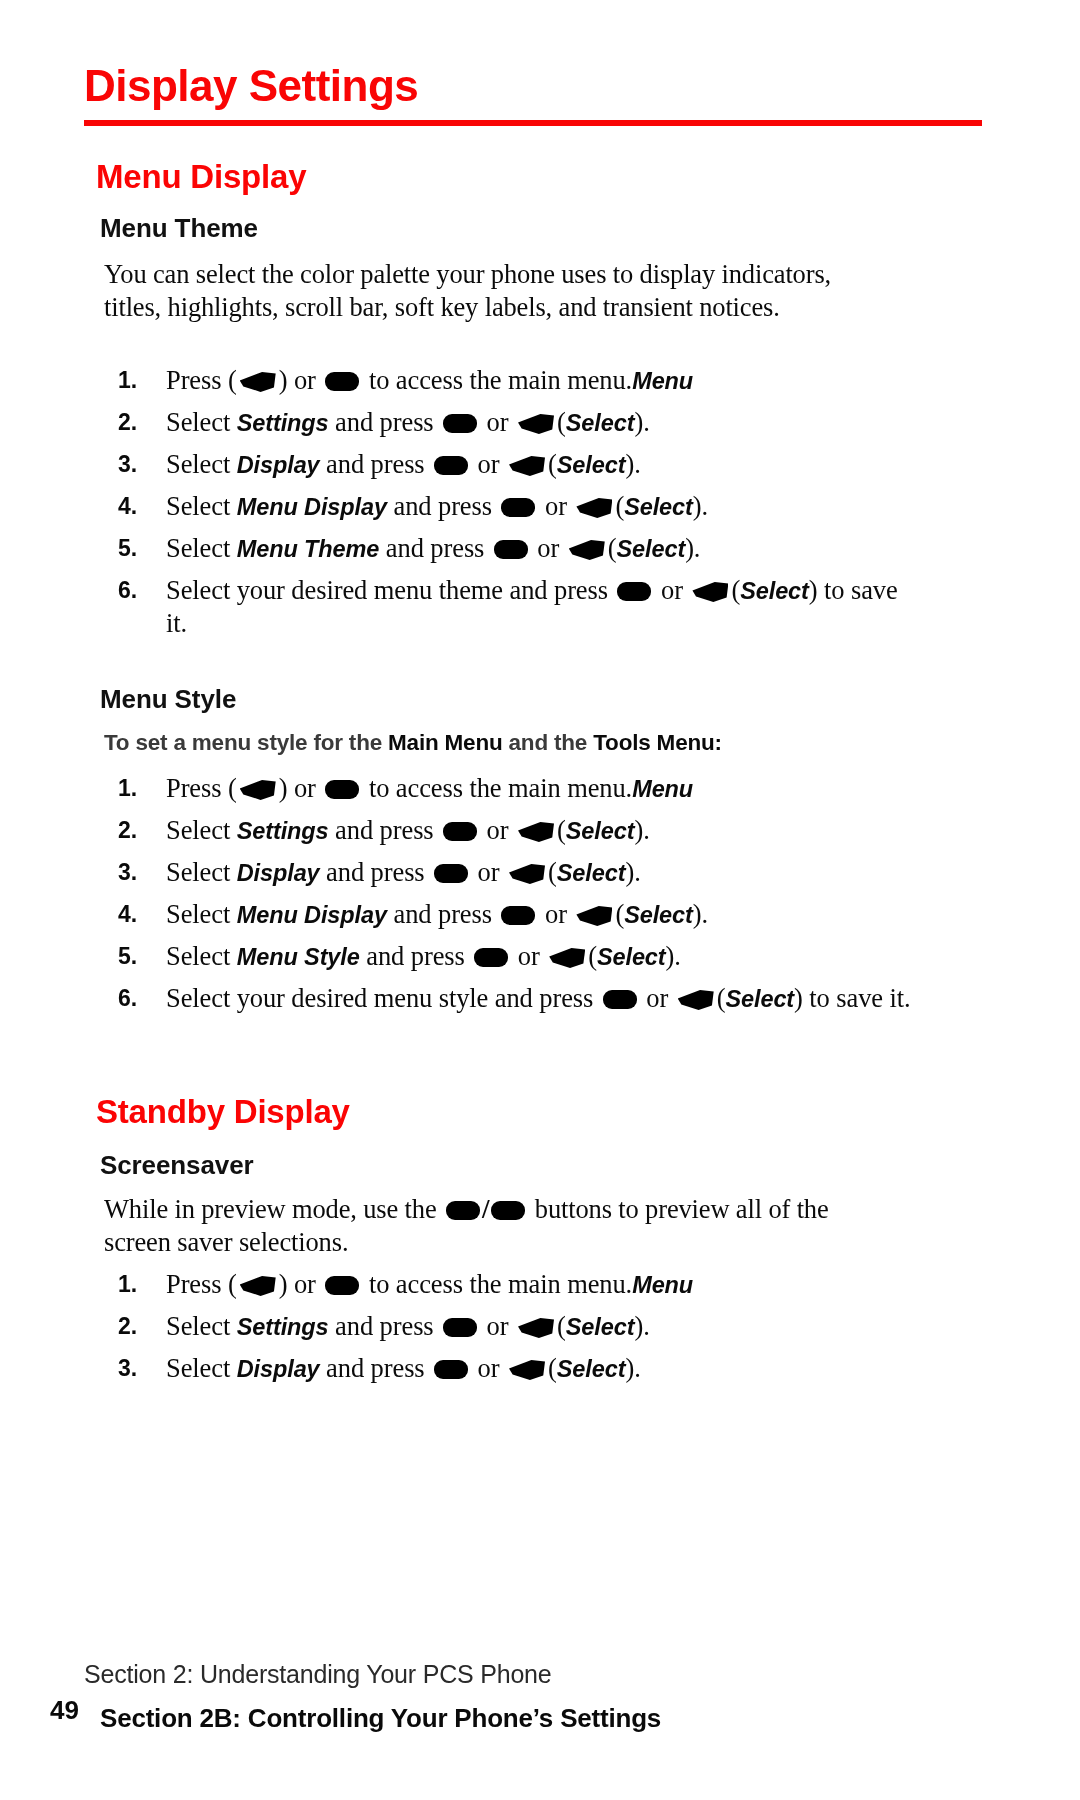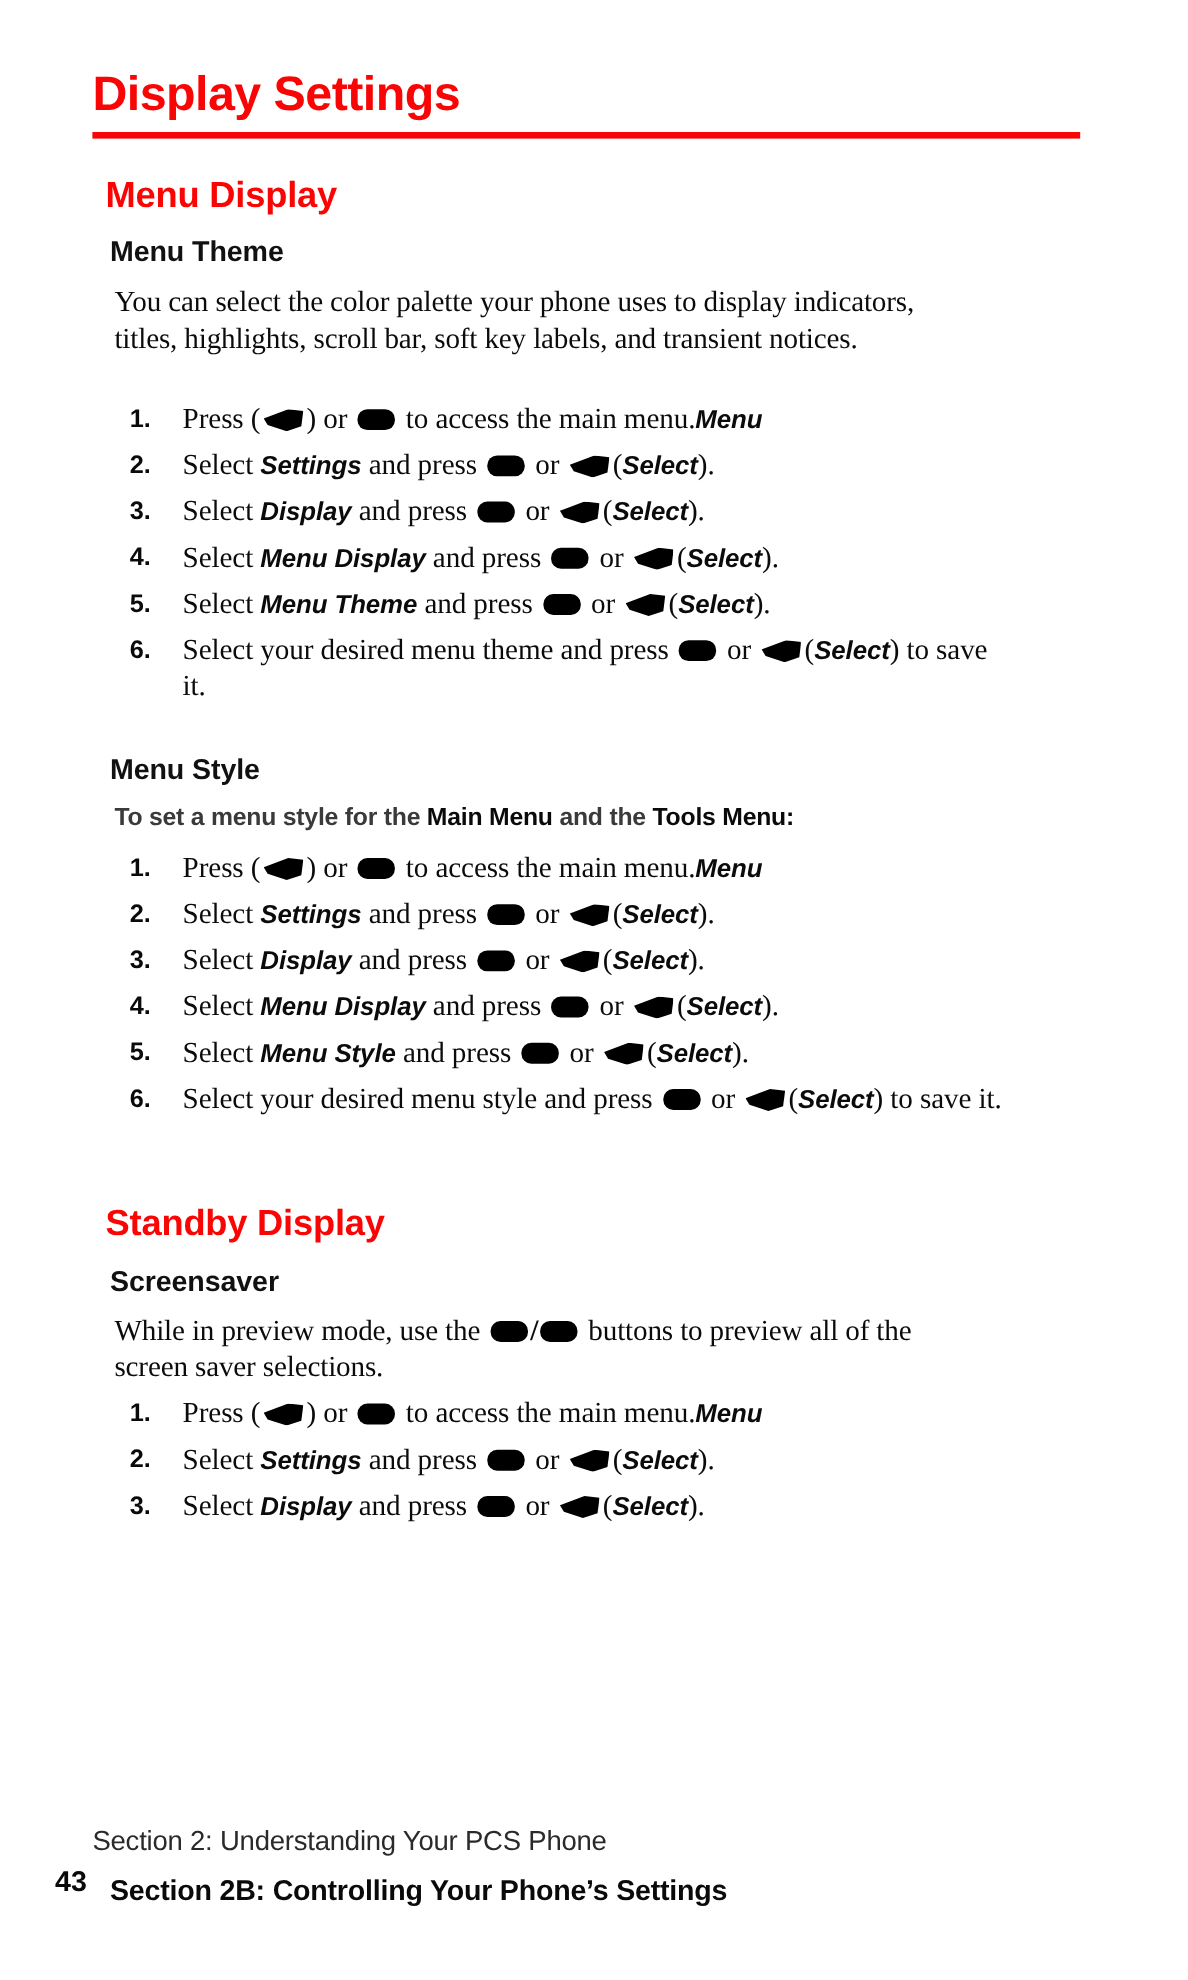--- a/index.html
+++ b/index.html
@@ -243,16 +243,16 @@
     <span>While in preview mode, use the </span><span class="ico ico-ok"></span><span class="slash">/</span><span class="ico ico-ok"></span><span> buttons to preview all of the screen saver selections.</span>
   </div>
 
   <div class="steps saver-steps">
       <div class="step"><span class="num">1.</span><span>Press </span><span>(</span><span class="ico ico-soft"></span><span>) or </span><span class="ico ico-ok"></span><span> to access the main menu.</span><b>Menu</b></div>
       <div class="step"><span class="num">2.</span><span>Select </span><b>Settings</b><span> and press </span><span class="ico ico-ok"></span><span> or </span><span class="ico ico-soft"></span><span>(</span><b>Select</b><span>).</span></div>
       <div class="step"><span class="num">3.</span><span>Select </span><b>Display</b><span> and press </span><span class="ico ico-ok"></span><span> or </span><span class="ico ico-soft"></span><span>(</span><b>Select</b><span>).</span></div>
     </div>
 
   <div class="footer-line1">Section 2: Understanding Your PCS Phone</div>
-  <div class="footer-num">43</div>
+  <div class="footer-num">49</div>
   <div class="footer-line2">Section 2B: Controlling Your Phone’s Settings</div>
 
 </div>
 
 </body></html>

